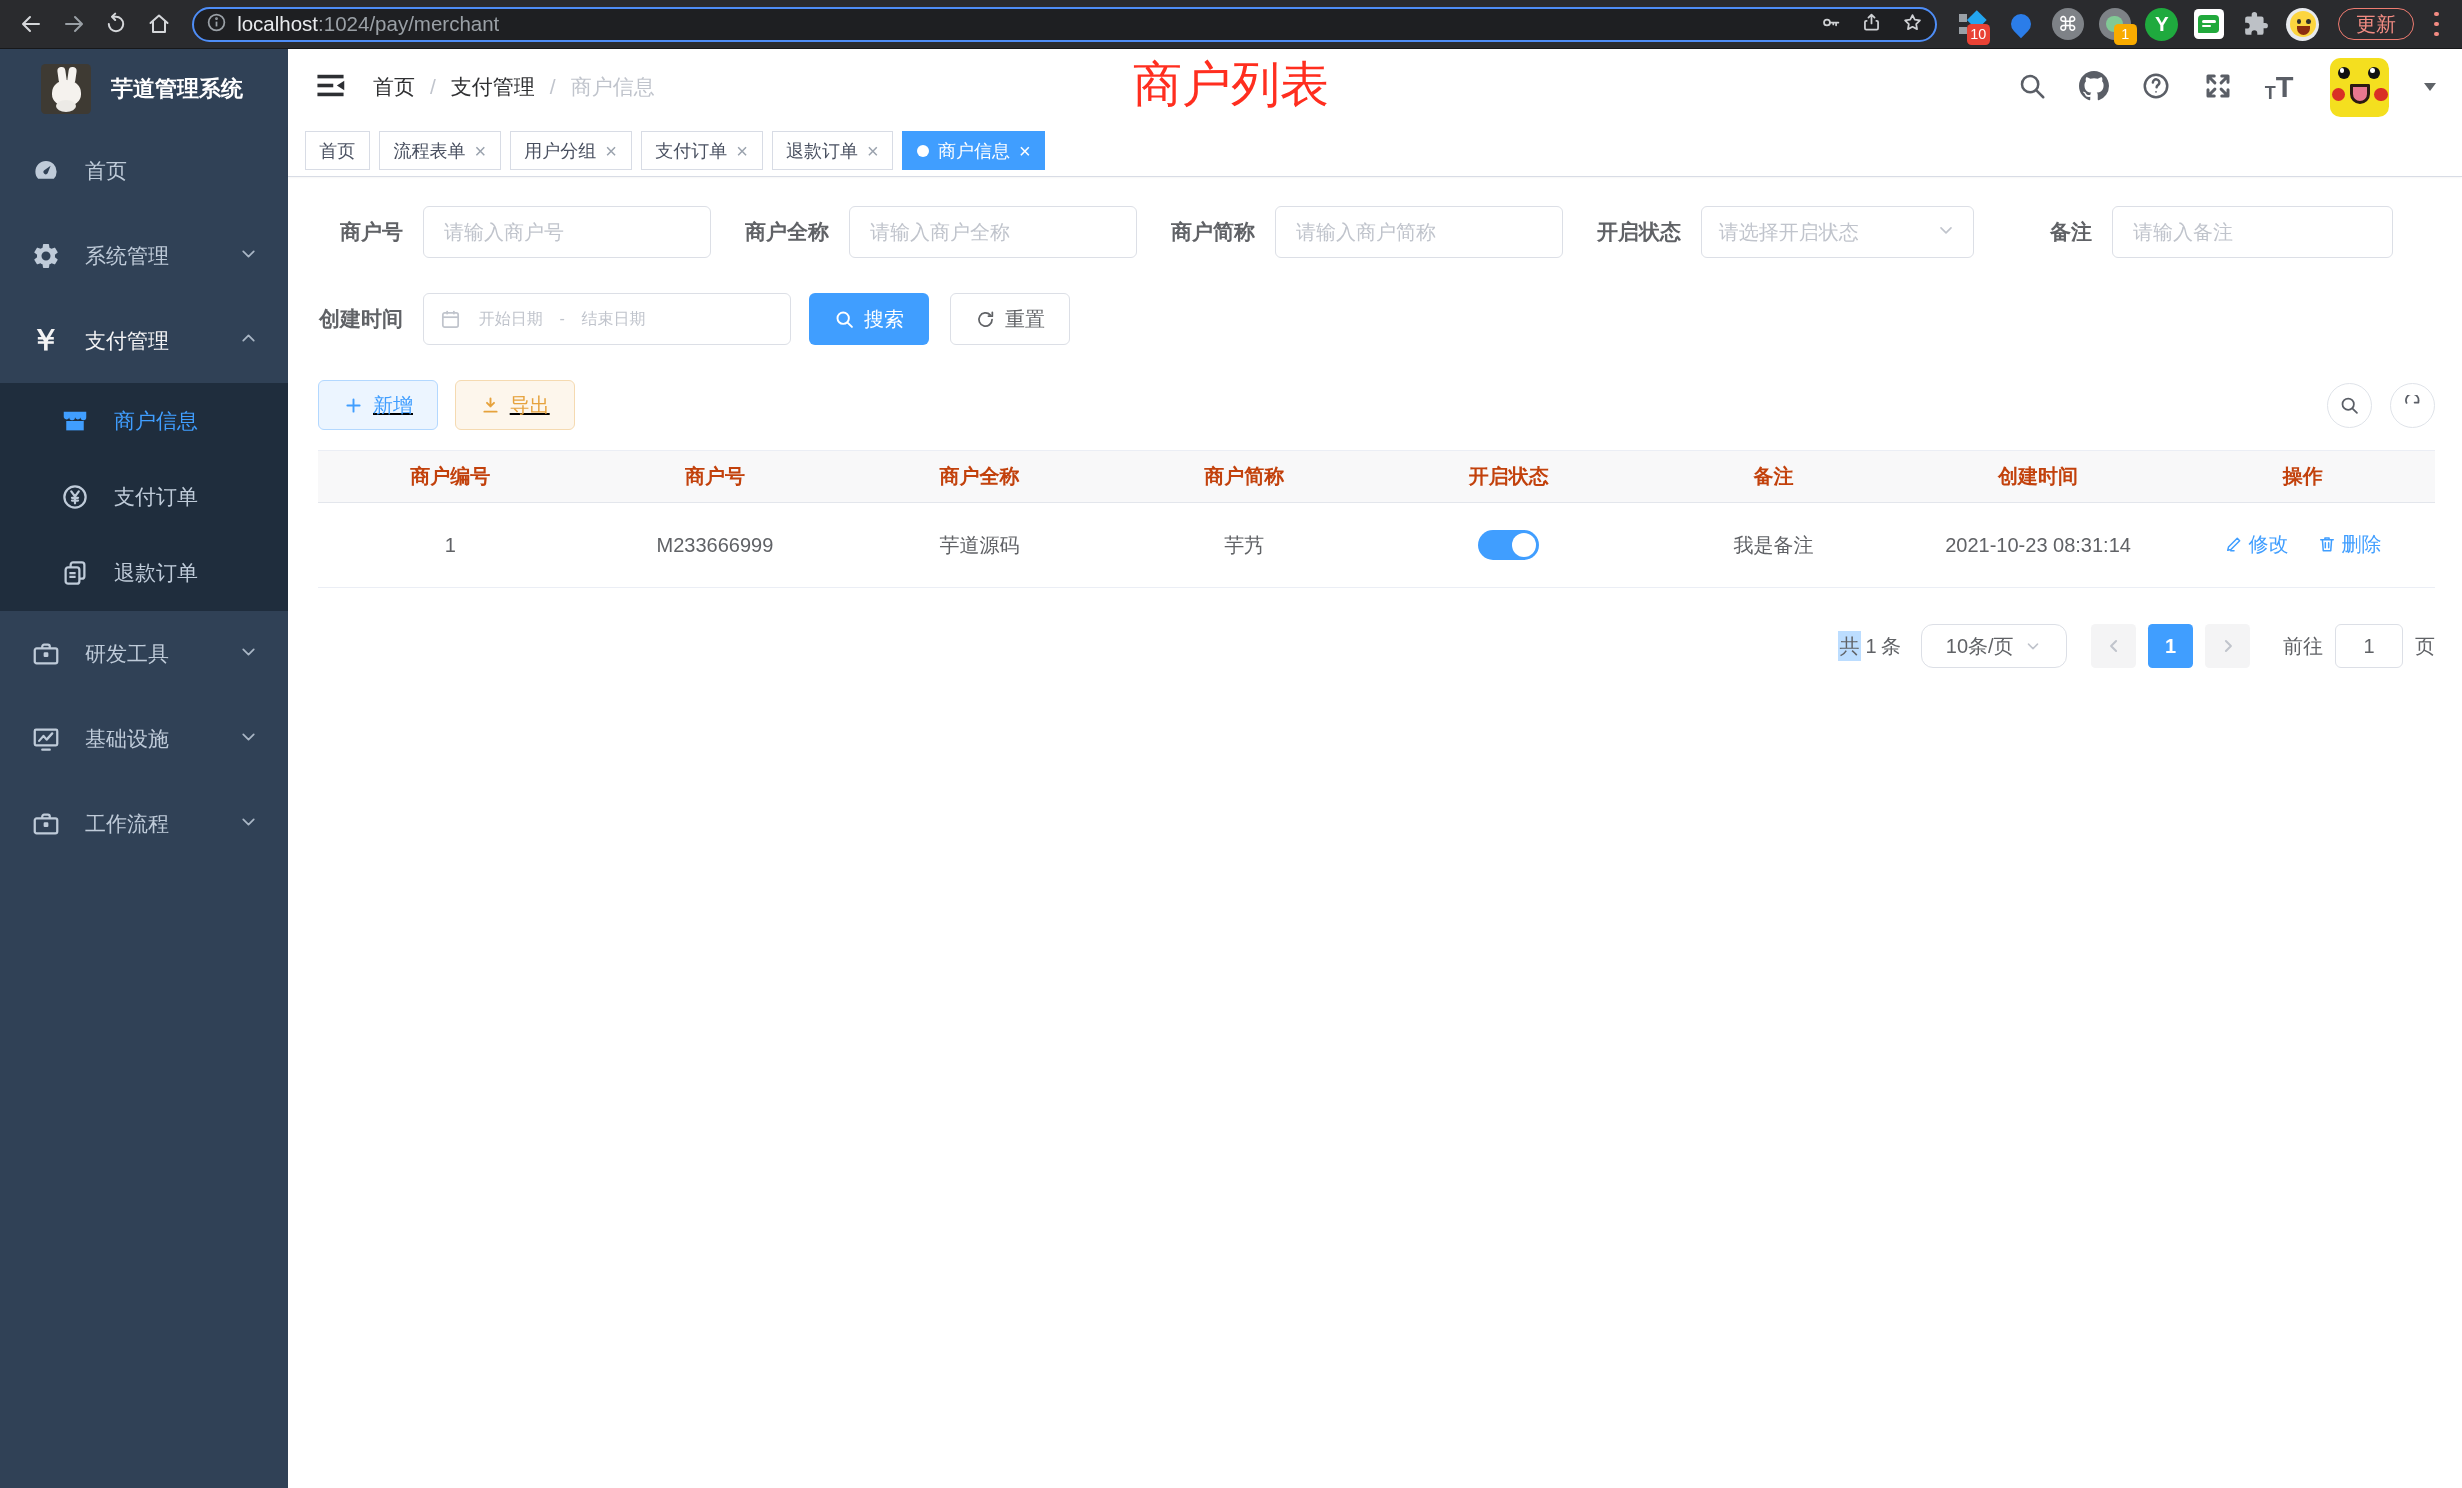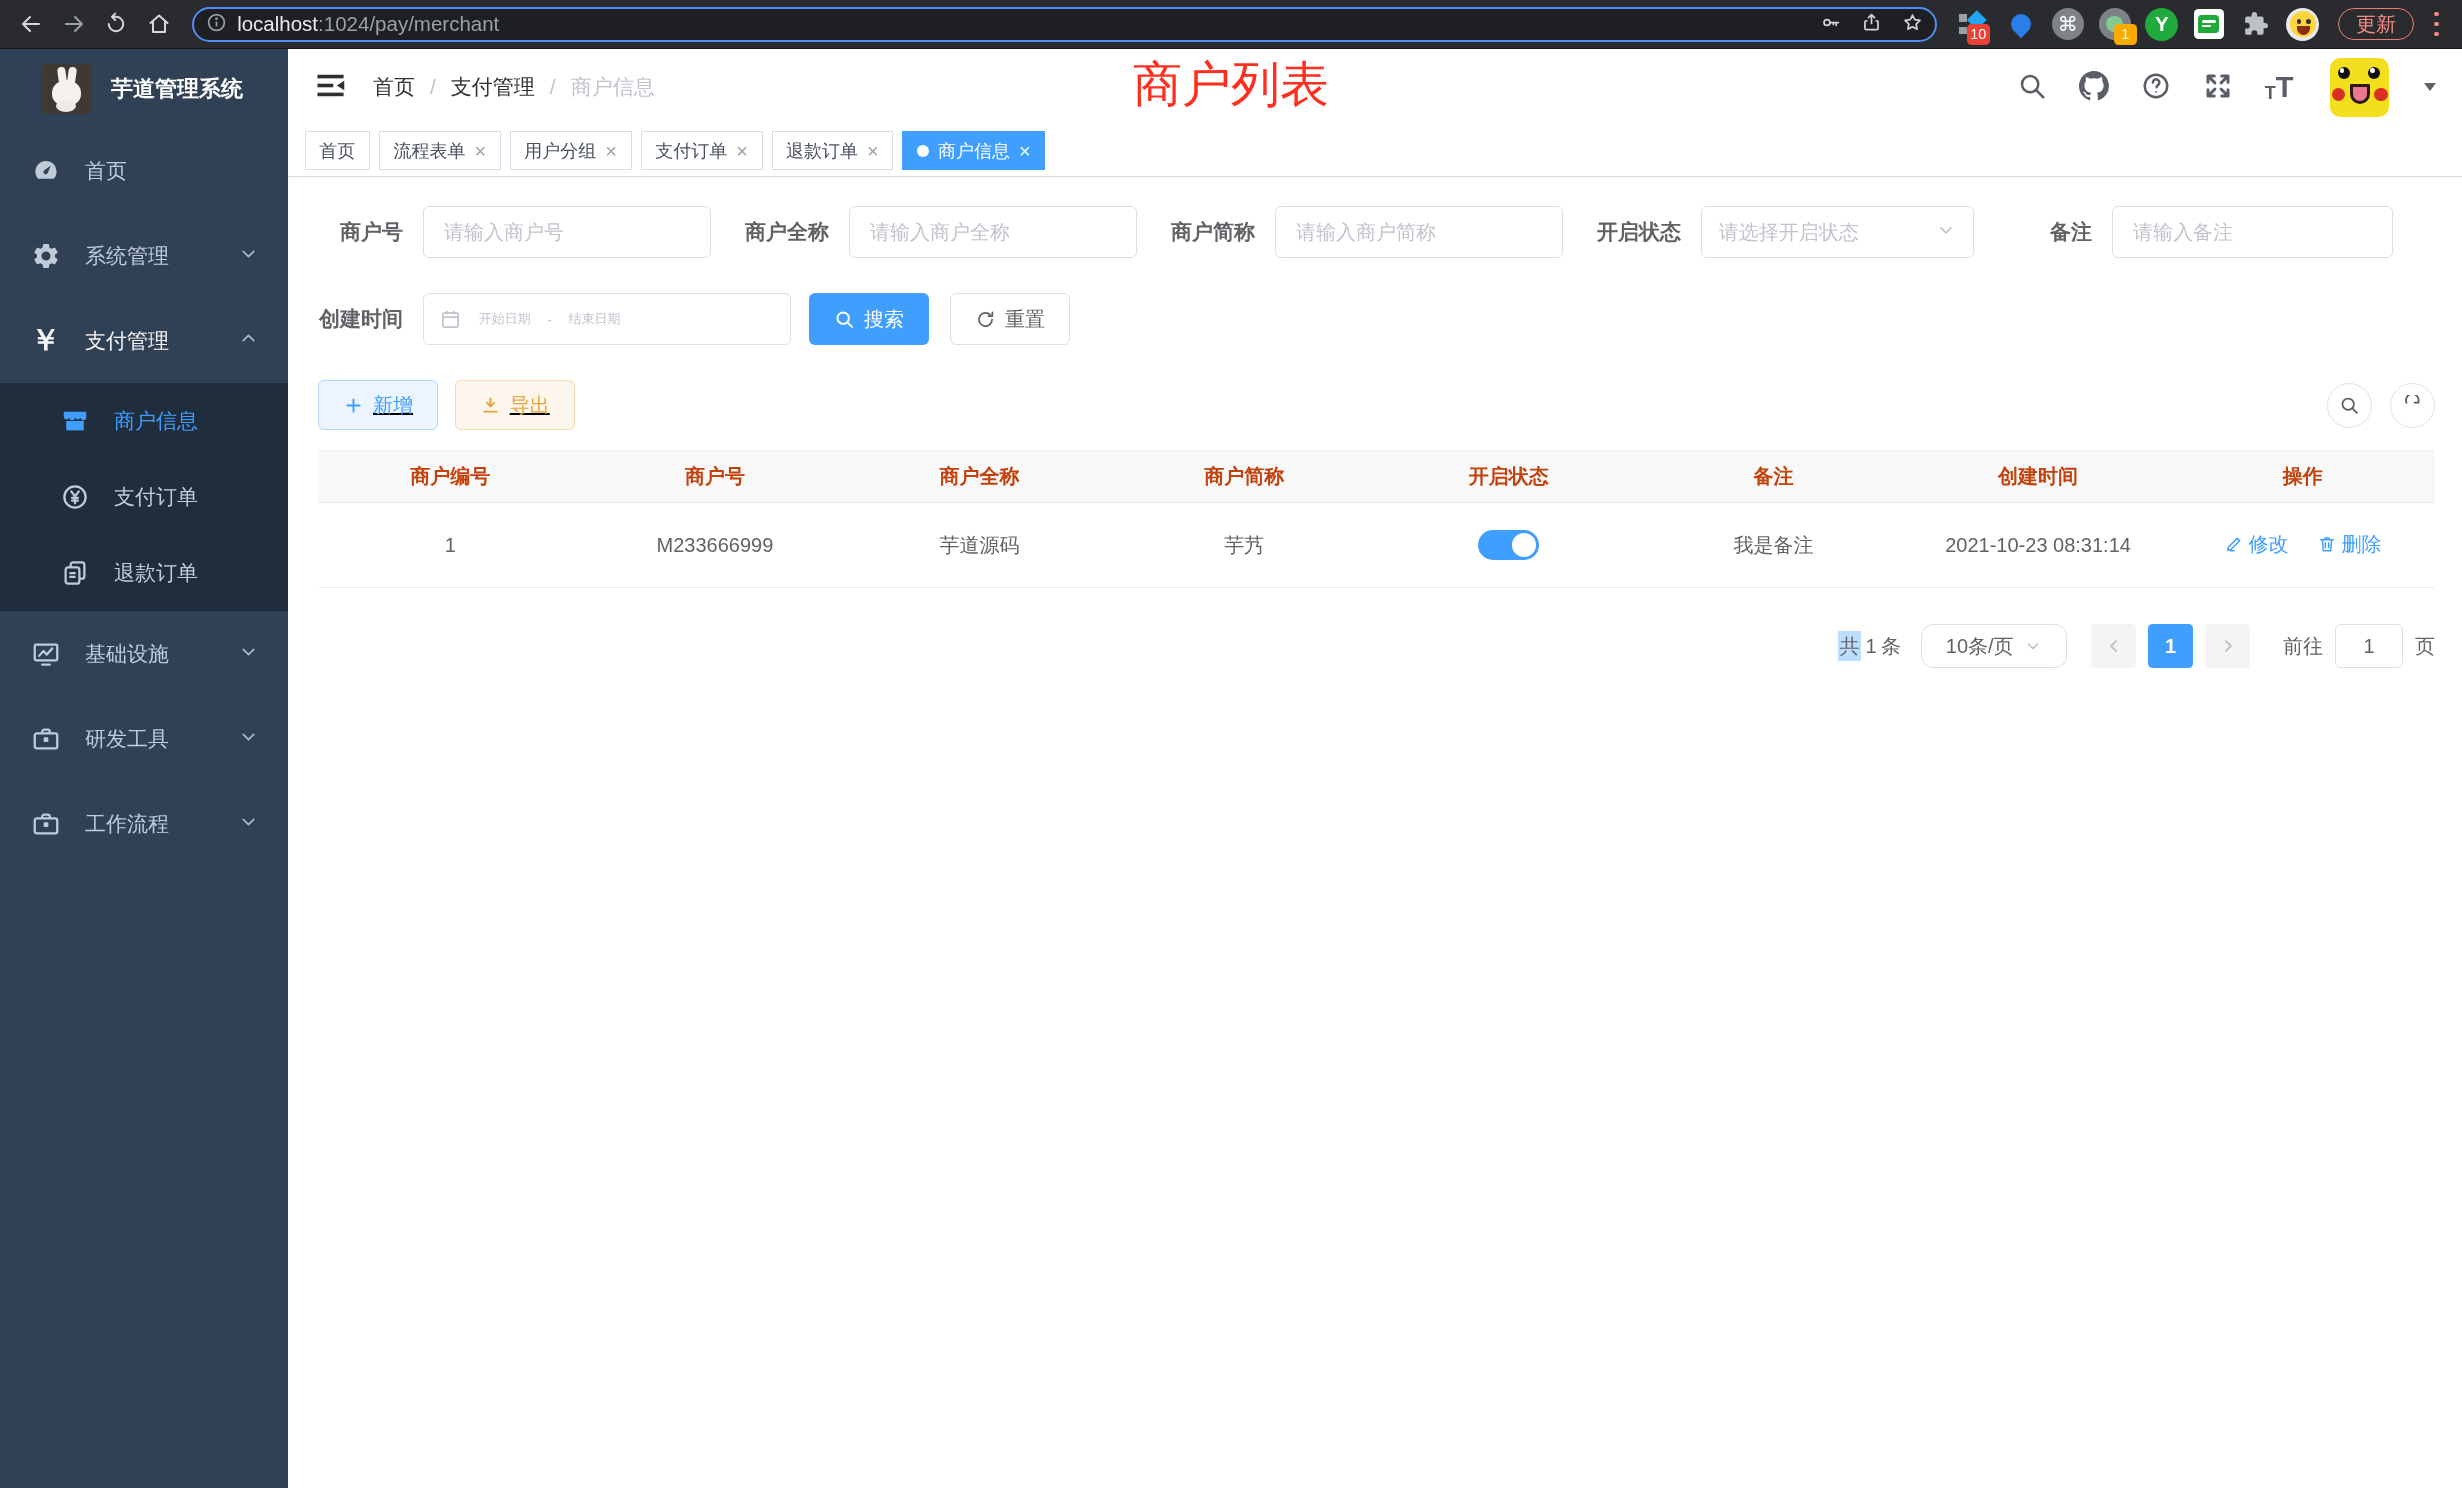--- a/index.html
+++ b/index.html
@@ -110,21 +110,21 @@
   .f-item { display:flex; align-items:center; margin-right:33px; }
   .f-label { width:105px; padding-right:20px; text-align:right; font-size:21px; font-weight:600; color:#606266; flex-shrink:0; white-space:nowrap; }
   .t-input { height:52px; border:1.5px solid #dcdfe6; border-radius:6px; background:#fff; padding:0 20px;
     font-size:20px; color:#606266; outline:none; font-family:inherit; }
   .t-input::placeholder { color:#c0c4cc; }
   .w-380 { width:288px; } .w-370 { width:281px; }
   .sel { width:273px; height:52px; border:1.5px solid #dcdfe6; border-radius:6px; background:#fff;
     display:flex; align-items:center; padding:0 16.7px; font-size:20px; color:#c0c4cc; cursor:pointer; }
   .sel .chev { margin-left:auto; color:#c0c4cc; } .sel .chev svg { width:20px; height:20px; }
   .daterange { width:368px; height:52px; border:1.5px solid #dcdfe6; border-radius:6px; background:#fff;
-    display:flex; align-items:center; padding:0 15px; font-size:13px; color:#c0c4cc; gap:16.7px; cursor:text; }
+    display:flex; align-items:center; padding:0 15px; font-size:16px; color:#c0c4cc; gap:16.7px; cursor:text; }
   .daterange svg { width:23px; height:23px; flex-shrink:0; }
   .daterange .sep { color:#c0c4cc; }
   .btn { height:52px; border-radius:6px; font-size:20px; display:inline-flex; align-items:center; gap:9px;
     padding:0 24px; cursor:pointer; border:1.5px solid transparent; font-family:inherit; }
   .btn svg { width:21px; height:21px; }
   .btn-primary { background:#409eff; color:#fff; margin-left:18px; }
   .btn-default { background:#fff; border-color:#dcdfe6; color:#606266; margin-left:21px; }
   .btn-plain-blue { background:#ecf5ff; border-color:#b3d8ff; color:#409eff; height:50px; }
   .btn-plain-warn { background:#fdf6ec; border-color:#f5dab1; color:#e6a23c; height:50px; margin-left:16.7px; }
   .actions-row { display:flex; align-items:center; margin-bottom:20px;text-decoration:underline; }
@@ -330,40 +330,40 @@
                 <rect x="4.5" y="7.5" width="11" height="13" rx="2" fill="#1f2d3d"></rect>
                 <path d="M7.5 12h5M7.5 15h5"></path>
               </svg>
             </span>
           <span>退款订单</span>
         </div>
       </div>
 
       <div class="menu-item">
         <span class="mi-icon">
+            <svg viewBox="0 0 24 24" fill="none" stroke="currentColor" stroke-width="1.8" stroke-linejoin="round">
+              <rect x="3" y="7.5" width="18" height="12" rx="1.5"></rect>
+              <path d="M9 7.5V6a1.5 1.5 0 011.5-1.5h3A1.5 1.5 0 0115 6v1.5"></path>
+              <path d="M11 11.5h2v2h-2z"></path>
+            </svg>
+          </span>
+        <span>研发工具</span>
+        <span class="chev"><svg viewBox="0 0 24 24" fill="none" stroke="currentColor" stroke-width="2" stroke-linecap="round" stroke-linejoin="round">
+              <path d="M6 9.5l6 6 6-6"></path>
+            </svg></span>
+      </div>
+      <div class="menu-item">
+        <span class="mi-icon">
             <svg viewBox="0 0 24 24" fill="none" stroke="currentColor" stroke-width="1.8" stroke-linecap="round" stroke-linejoin="round">
               <rect x="3" y="4.5" width="18" height="12.5" rx="1"></rect>
               <path d="M6.5 13.5l3.5-4 2.5 3 4.5-5"></path>
               <path d="M9 20.5h6"></path>
             </svg>
           </span>
         <span>基础设施</span>
-        <span class="chev"><svg viewBox="0 0 24 24" fill="none" stroke="currentColor" stroke-width="2" stroke-linecap="round" stroke-linejoin="round">
-              <path d="M6 9.5l6 6 6-6"></path>
-            </svg></span>
-      </div>
-      <div class="menu-item">
-        <span class="mi-icon">
-            <svg viewBox="0 0 24 24" fill="none" stroke="currentColor" stroke-width="1.8" stroke-linejoin="round">
-              <rect x="3" y="7.5" width="18" height="12" rx="1.5"></rect>
-              <path d="M9 7.5V6a1.5 1.5 0 011.5-1.5h3A1.5 1.5 0 0115 6v1.5"></path>
-              <path d="M11 11.5h2v2h-2z"></path>
-            </svg>
-          </span>
-        <span>研发工具</span>
         <span class="chev"><svg viewBox="0 0 24 24" fill="none" stroke="currentColor" stroke-width="2" stroke-linecap="round" stroke-linejoin="round">
               <path d="M6 9.5l6 6 6-6"></path>
             </svg></span>
       </div>
       <div class="menu-item">
         <span class="mi-icon">
             <svg viewBox="0 0 24 24" fill="none" stroke="currentColor" stroke-width="1.8" stroke-linejoin="round">
               <rect x="3" y="7.5" width="18" height="12" rx="1.5"></rect>
               <path d="M9 7.5V6a1.5 1.5 0 011.5-1.5h3A1.5 1.5 0 0115 6v1.5"></path>
               <path d="M11 11.5h2v2h-2z"></path>

